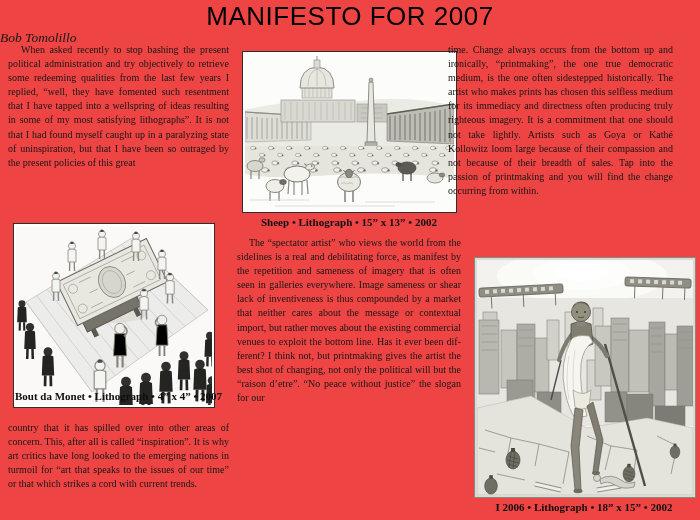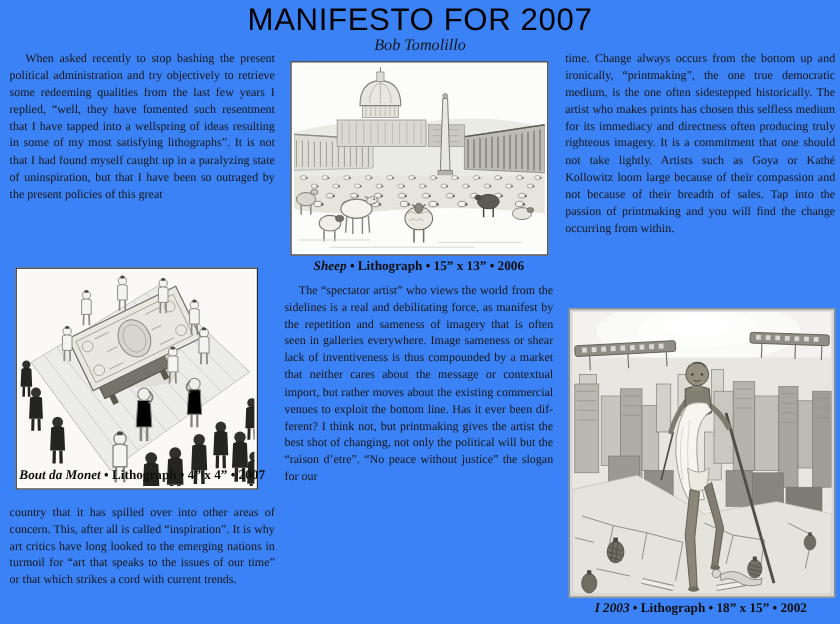--- a/index.html
+++ b/index.html
@@ -1,40 +1,40 @@
 <!DOCTYPE html>
 <html><head>
 <meta charset="utf-8">
 <style>
   html,body{margin:0;padding:0;background:#ffffff;}
-  .page{position:relative;width:700px;height:520px;background:#3b82f6;
+  .page{position:relative;width:700px;height:520px;background:#ef4444;
         font-family:"Liberation Serif",serif;color:#121212;overflow:hidden;}
   .page-title{position:absolute;left:0;top:1px;width:700px;margin:0;text-align:center;
         font-family:"Liberation Sans",sans-serif;font-weight:400;font-size:26px;
         letter-spacing:0.5px;color:#000;}
-  .byline{position:absolute;left:0;top:30px;width:700px;text-align:center;
+  .byline{position:absolute;left:0;top:30px;width:700px;text-align:left;
         font-style:italic;font-size:13.5px;color:#161616;}
   .body-text{position:absolute;margin:0;font-size:10px;line-height:14.1px;
         text-align:justify;color:#161616;}
   .flow-text{position:static;}
   .indent{text-indent:13px;}
   #c1p1{left:8px;top:43px;width:221px;}
   #c1p2{left:8px;top:421px;width:221px;}
   #c2text{position:absolute;left:237px;top:236px;width:224px;}
   #c2text p{margin:0;}
   #c2p2{text-indent:12px;}
-  #c3p1{left:471px;top:43px;width:225px;}
+  #c3p1{left:448px;top:43px;width:225px;}
   .artframe{position:absolute;box-sizing:border-box;border:1px solid #2e2e2a;
         padding:2px;background:#fff;margin:0;}
   #img1{left:13px;top:223px;width:202px;height:185px;}
   #img2{left:242px;top:51px;width:215px;height:162px;}
   #img3{left:474px;top:257px;width:222px;height:241px;border-color:#8b8a82;background:#dcdad4;}
   .artframe svg{display:block;width:100%;height:100%;}
   .caption{position:absolute;font-size:11px;font-weight:bold;text-align:center;color:#0e0e0e;}
-  .cap-title{font-style:italic;text-align:center;}
+  .cap-title{text-align:center;}
   #cap1{left:8px;top:390px;width:221px;}
   #cap2{left:237px;top:216px;width:224px;}
   #cap3{left:468px;top:501px;width:232px;}
 </style>
 </head>
 <body>
 
 <div class="page">
 
   <h1 class="page-title">MANIFESTO FOR 2007</h1>
@@ -256,21 +256,21 @@
           <ellipse cx="0" cy="0" rx="8" ry="5" fill="#e6e5de" stroke="#7c7c74" stroke-width="0.8"></ellipse>
           <ellipse cx="7" cy="-3" rx="2.8" ry="2.1" fill="#8b8a80" stroke="#5f5f57" stroke-width="0.5"></ellipse>
         </g>
       </g>
       <path d="M4,146 h60 M120,148 h70 M30,152 h120" stroke="#d5d4cd" stroke-width="0.8" fill="none"></path>
     </svg>
   </figure>
 
   <div id="cap2" class="caption">
     <span class="cap-title">Sheep</span>
-    <span class="cap-details">• Lithograph • 15” x 13” • 2006</span>
+    <span class="cap-details">• Lithograph • 15” x 13” • 2002</span>
   </div>
 
   <div id="c2text">
     <p id="c2p2" class="body-text flow-text">The “spectator artist” who views the world from the sidelines is a real and debili­tating force, as manifest by the repetition and sameness of imagery that is often seen in gal­leries everywhere. Image sameness or shear lack of inventiveness is thus compounded by a market that neither cares about the mes­sage or contextual import, but rather moves about the existing commercial venues to exploit the bottom line. Has it ever been dif­ferent? I think not, but printmaking gives the artist the best shot of changing, not only the political will but the “raison d’etre”. “No peace without justice” the slogan for our</p>
   </div>
 
   <p id="c3p1" class="body-text">time. Change always occurs from the bottom up and ironically, “printmaking”, the one true democratic medium, is the one often side­stepped historically. The artist who makes prints has chosen this selfless medium for its immediacy and directness often producing truly righteous imagery. It is a commitment that one should not take lightly. Artists such as Goya or Kathé Kollowitz loom large be­cause of their compassion and not because of their breadth of sales. Tap into the passion of printmaking and you will find the change occurring from within.</p>
 
   <figure id="img3" class="artframe" aria-label="Lithograph of a giant robed figure with a staff striding over a dense city with cracked ground and debris">
     <svg viewBox="0 0 216 235" preserveAspectRatio="none">
@@ -367,17 +367,17 @@
         <circle cx="104" cy="52" r="9.5" fill="#93907f" stroke="#55534b" stroke-width="0.8"></circle>
         <path d="M95,48 A9.5,9.5 0 0 1 113,48 Q108,41 99,43 Z" fill="#55534b"></path>
         <circle cx="100" cy="52" r="1" fill="#3a382f"></circle>
         <circle cx="108" cy="52" r="1" fill="#3a382f"></circle>
         <path d="M101,57 Q104,58.5 107,57" stroke="#3a382f" stroke-width="0.7" fill="none"></path>
       </g>
     </svg>
   </figure>
 
   <div id="cap3" class="caption">
-    <span class="cap-title">I 2003</span>
+    <span class="cap-title">I 2006</span>
     <span class="cap-details">• Lithograph • 18” x 15” • 2002</span>
   </div>
 
 </div>
 
 </body></html>

